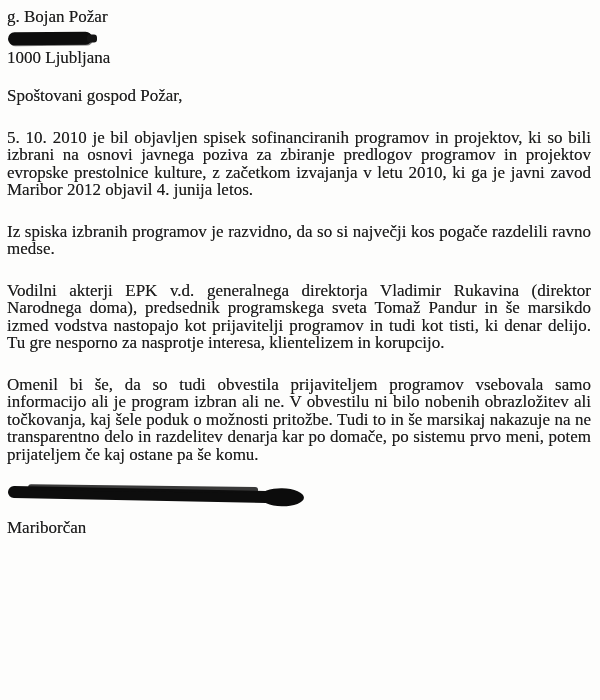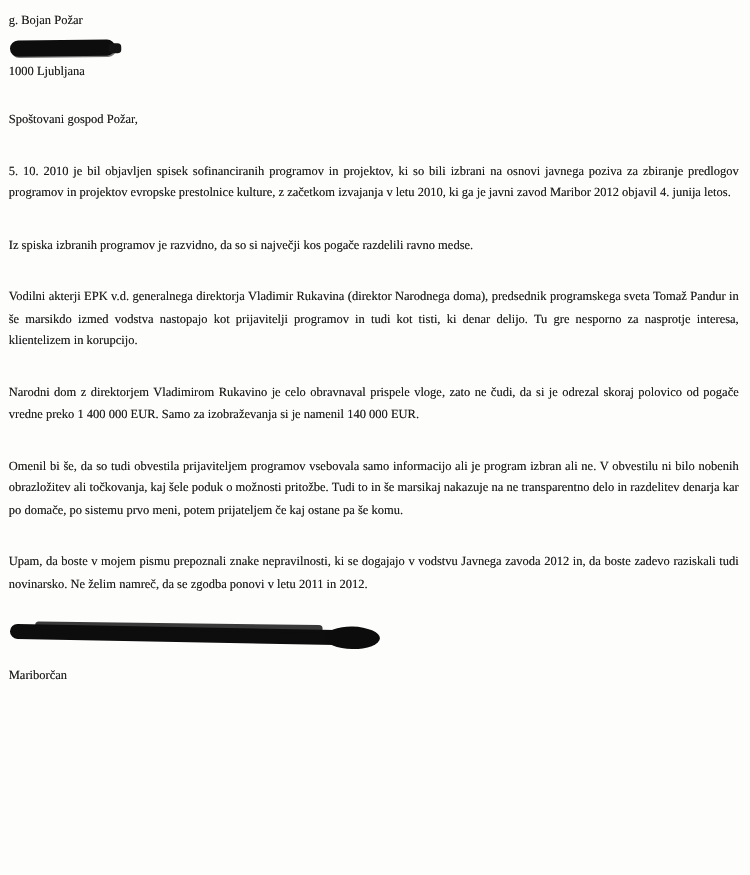--- a/index.html
+++ b/index.html
@@ -11,21 +11,21 @@
     height: 700px;
     background: #fdfdfc;
     overflow: hidden;
   }
   .page {
     box-sizing: border-box;
     width: 600px;
     height: 700px;
     padding: 6px 9px 0 7px;
     font-family: "Liberation Serif", "DejaVu Serif", serif;
-    font-size: 10px;
+    font-size: 17px;
     line-height: 17.5px;
     color: #1c1c1c;
     text-shadow: 0 0 0.4px rgba(20,20,20,0.55);
   }
   .line {
     white-space: nowrap;
   }
   .recipient-name { margin-top: 2px; }
   .recipient-city { margin-top: 4px; }
   .salutation { margin-top: 21px; }
@@ -99,25 +99,23 @@
   <div class="line recipient-city">1000 Ljubljana</div>
 
   <div class="line salutation">Spoštovani gospod Požar,</div>
 
   <p class="para">5. 10. 2010 je bil objavljen spisek sofinanciranih programov in projektov, ki so bili izbrani na osnovi javnega poziva za zbiranje predlogov  programov in projektov evropske prestolnice kulture, z začetkom izvajanja v letu 2010, ki ga je javni zavod Maribor 2012 objavil 4. junija letos.</p>
 
   <p class="para">Iz spiska izbranih programov je razvidno, da so si največji kos pogače razdelili ravno medse.</p>
 
   <p class="para">Vodilni akterji EPK v.d. generalnega direktorja Vladimir Rukavina (direktor Narodnega doma), predsednik programskega sveta Tomaž Pandur in še marsikdo izmed vodstva nastopajo kot prijavitelji programov in tudi kot tisti, ki denar delijo. Tu gre nesporno za nasprotje interesa, klientelizem in korupcijo.</p>
 
-  <p class="para">Narodni dom z direktorjem Vladimirom Rukavino je celo obravnaval prispele vloge, zato ne čudi, da si je odrezal skoraj polovico od pogače vredne preko 1 400 000 EUR. Samo za izobraževanja si je namenil 140 000 EUR.</p>
 
 
 
   <p class="para">Omenil bi še, da so tudi obvestila prijaviteljem programov vsebovala samo informacijo ali je program izbran ali ne. V obvestilu ni bilo nobenih obrazložitev ali točkovanja, kaj šele poduk o možnosti pritožbe. Tudi to in še marsikaj nakazuje na ne transparentno delo in razdelitev denarja kar po domače, po sistemu prvo meni, potem prijateljem če kaj ostane pa še komu.</p>
 
-  <p class="para">Upam, da boste v mojem pismu prepoznali znake nepravilnosti, ki se dogajajo v vodstvu Javnega zavoda 2012  in, da boste zadevo raziskali tudi novinarsko. Ne želim namreč, da se zgodba ponovi v letu 2011 in 2012.</p>
 
   <div class="redaction redaction-signoff"></div>
 
   <div class="line signature">Mariborčan</div>
 
 </div>
 
 </body></html>

